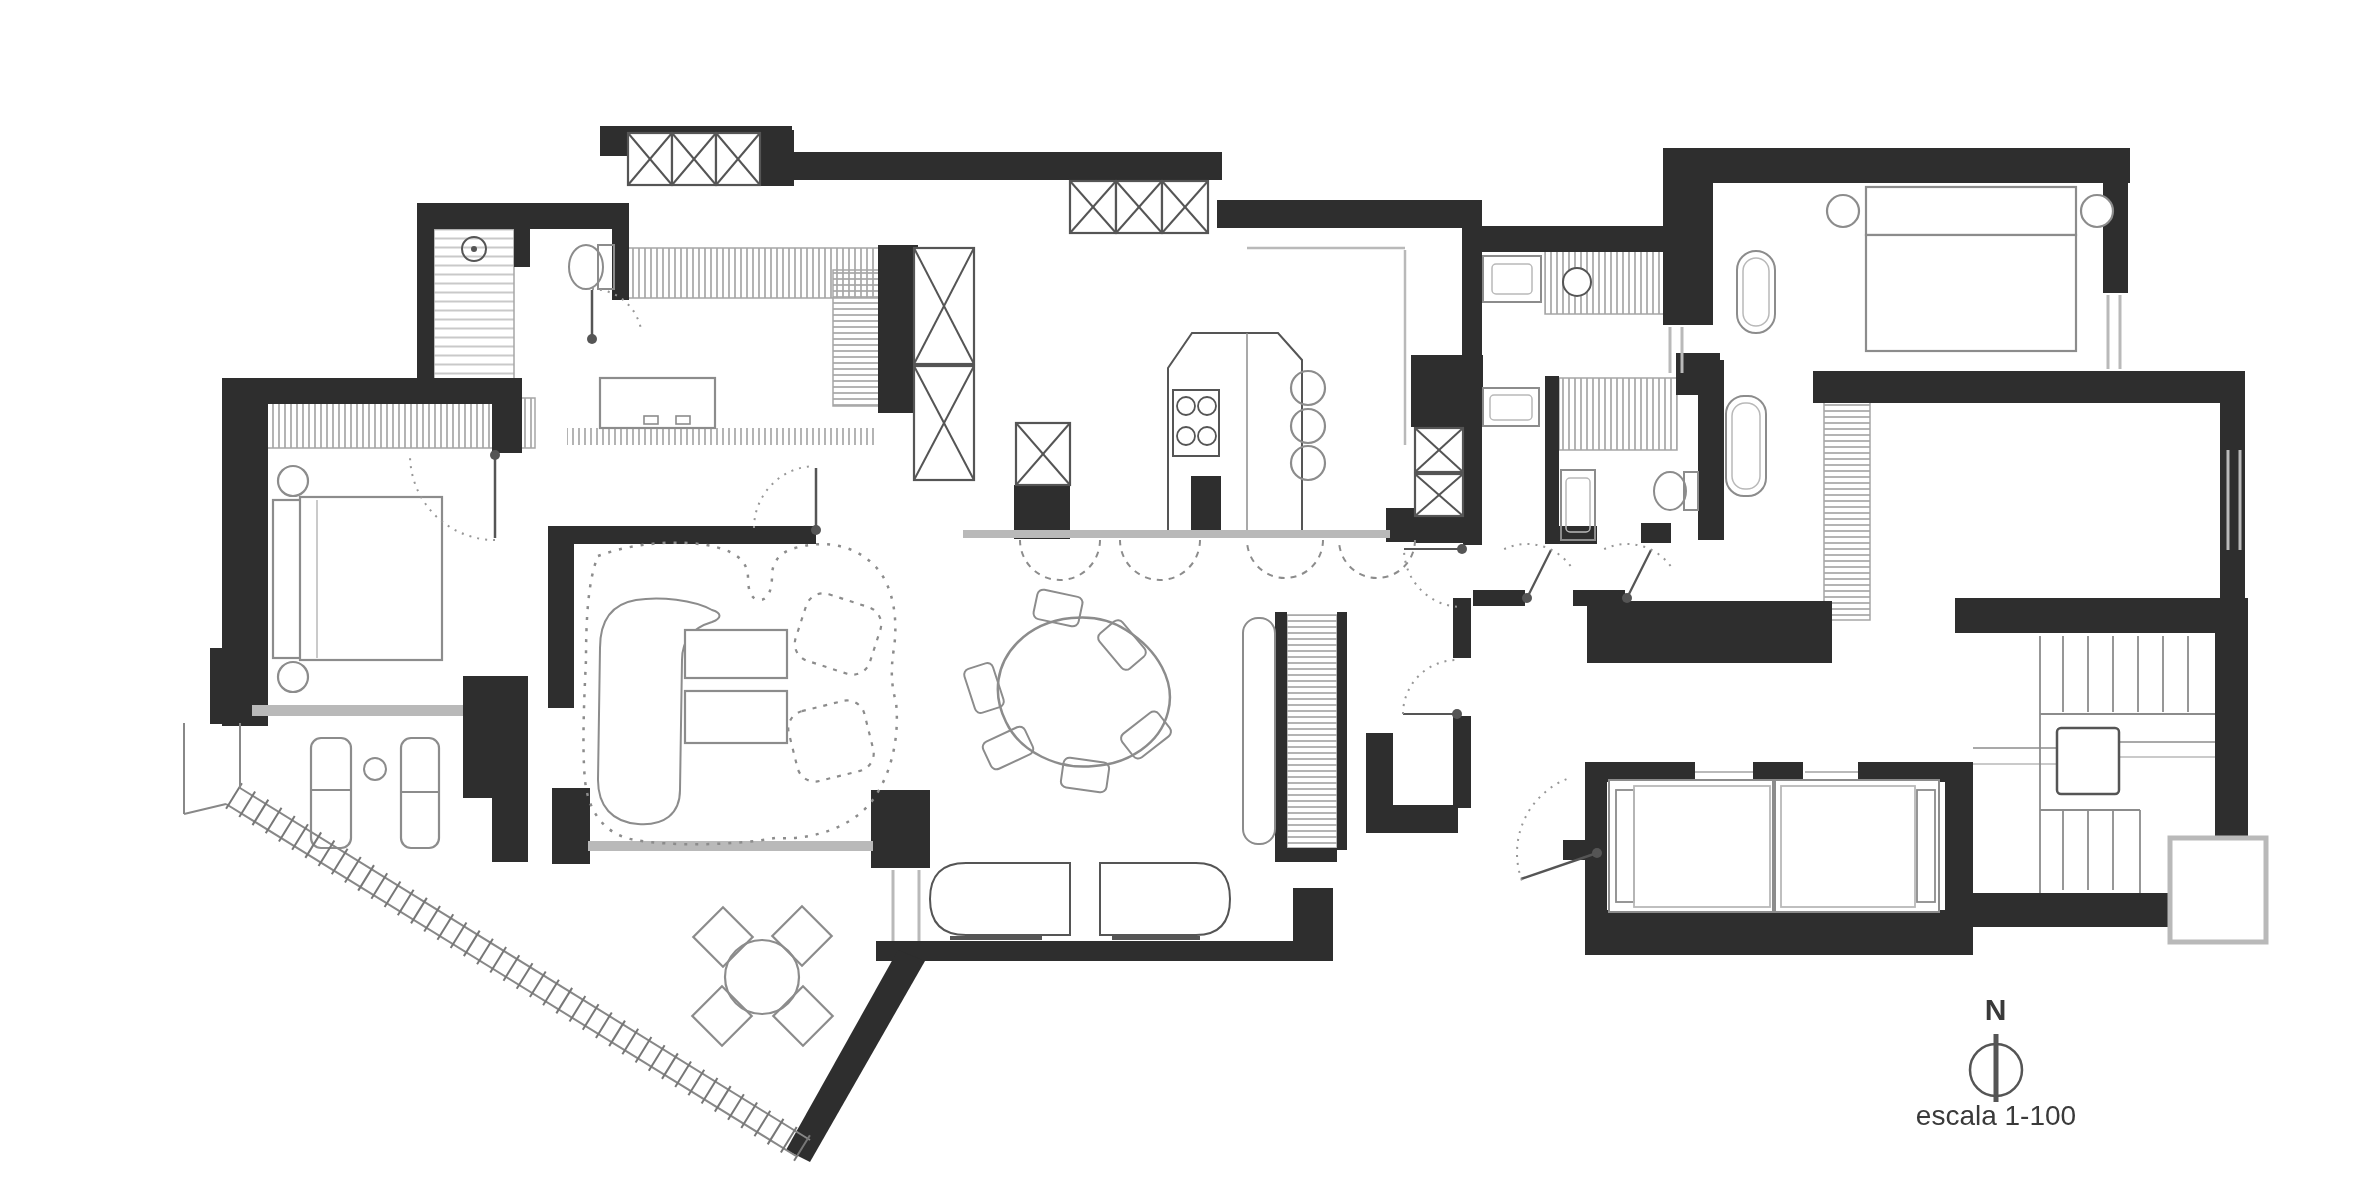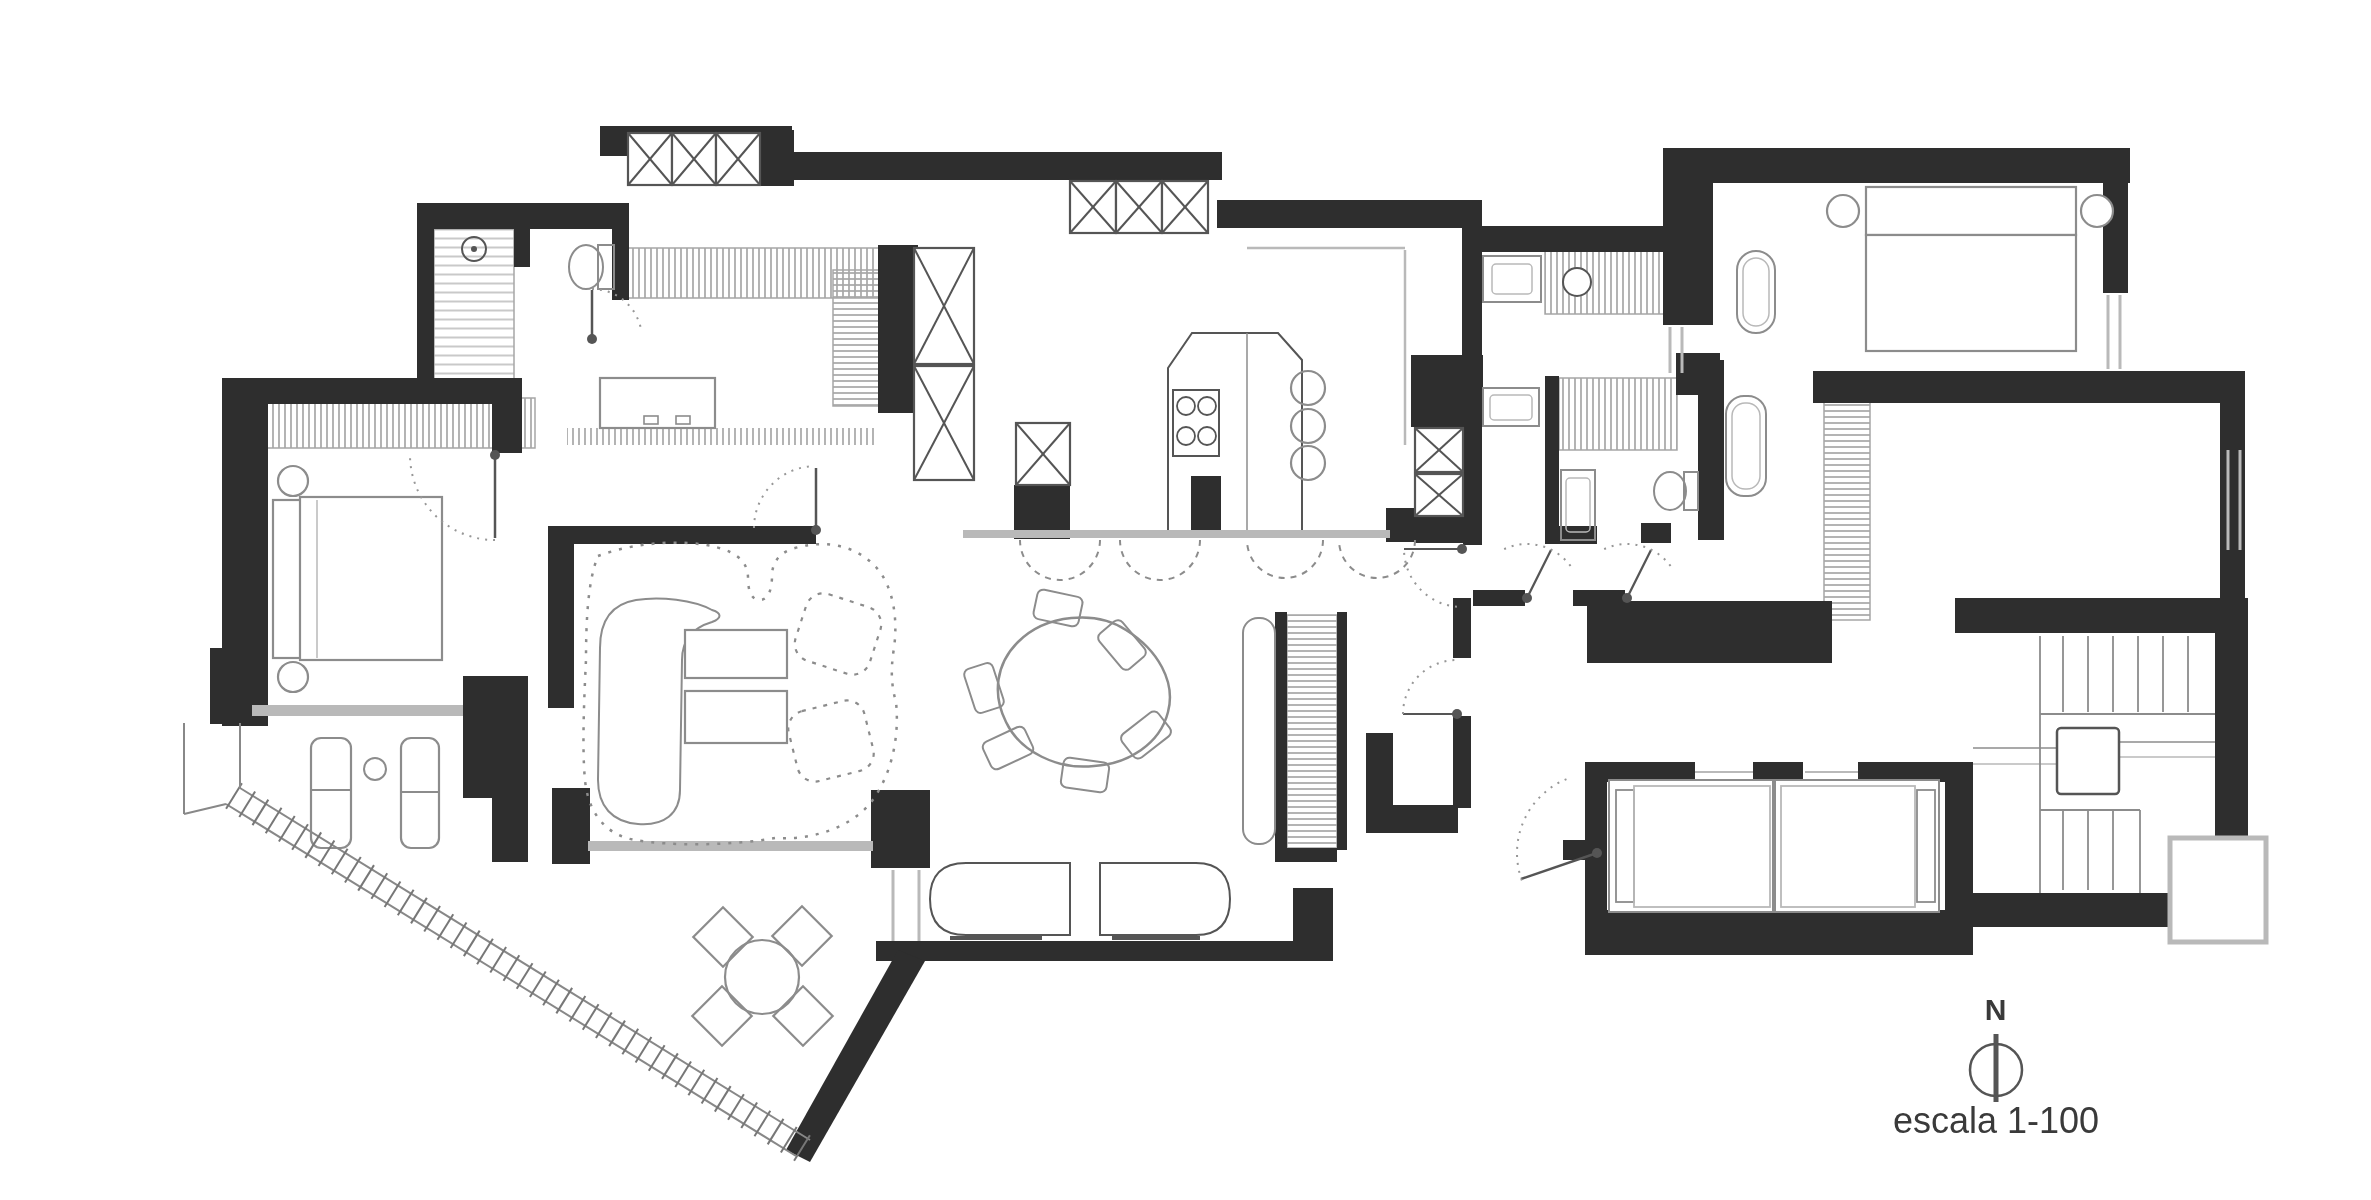--- a/index.html
+++ b/index.html
@@ -2,21 +2,21 @@
 <html><head>
 <meta charset="utf-8">
 <style>
   html,body{margin:0;padding:0;background:#ffffff;}
   body{font-family:"Liberation Sans", sans-serif;}
   .stage{position:relative;width:2371px;height:1200px;background:#fff;overflow:hidden;}
   .stage svg{position:absolute;left:0;top:0;width:2371px;height:1200px;}
   .north-label{position:absolute;left:1966px;top:993px;width:60px;text-align:center;
     font-size:30px;font-weight:600;color:#3a3a3a;letter-spacing:1px;}
   .scale-label{position:absolute;left:1876px;top:1100px;width:240px;text-align:center;
-    font-size:36px;color:#3a3a3a;}
+    font-size:28px;color:#3a3a3a;}
 </style>
 </head>
 <body>
 
 <div class="stage">
   <svg id="plan" viewBox="0 0 2371 1200" xmlns="http://www.w3.org/2000/svg">
     <defs>
       <pattern id="hatchV" width="6" height="10" patternUnits="userSpaceOnUse">
         <line x1="3" y1="0" x2="3" y2="10" stroke="#a6a6a6" stroke-width="1.7"></line>
       </pattern>

